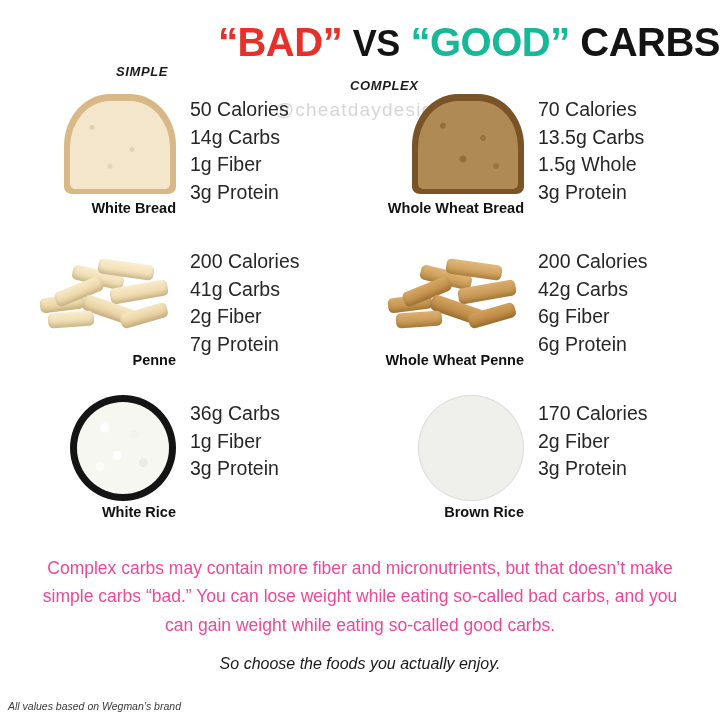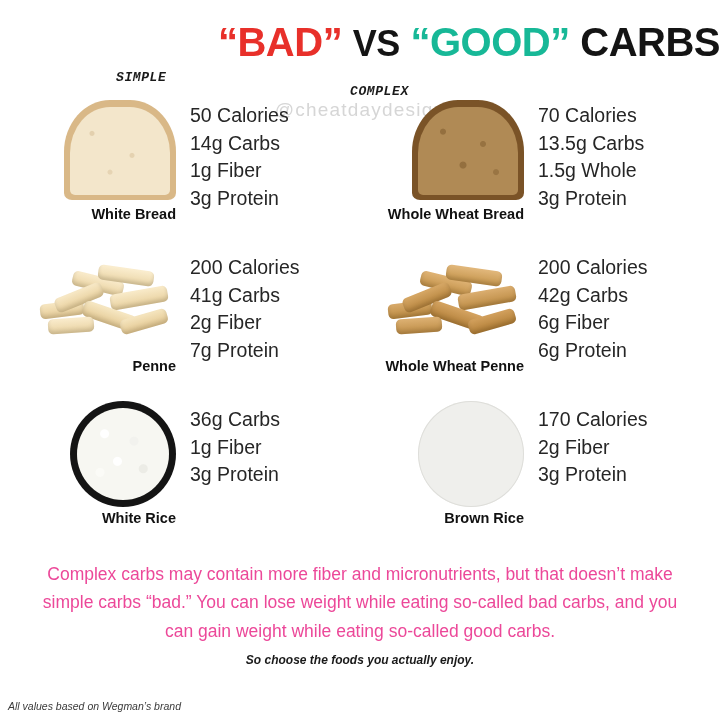--- a/index.html
+++ b/index.html
@@ -23,22 +23,21 @@
   }
   .word-bad { color:#e8302a; }
   .word-good { color:#17b897; }
   .word-plain { color:#141414; }
   .quote { font-size:40px; font-weight:bold; }
   .vs { color:#141414; font-size:36px; font-weight:bold; }
 
   .sub-row {
     position:relative;
     height:20px;
-    margin-top:8px;
-    font-family:Liberation Mono, monospace;
+    margin-top:2px;
   }
   .subtitle {
     position:absolute;
     font-size:13px;
     font-style:italic;
     font-weight:bold;
     letter-spacing:0.6px;
     color:#1a1a1a;
   }
   .sub-simple  { left:116px; top:0; }
@@ -191,25 +190,25 @@
     margin-top:8px;
     padding:0 40px;
     text-align:center;
   }
   .body-copy p {
     font-size:17.5px;
     line-height:1.62;
     color:#ec4899;
   }
   .body-copy .emphasis {
-    font-weight:bold;
+    font-weight:normal;
     font-style:italic;
-    font-size:12px;
+    font-size:16px;
     display:block;
-    margin-top:8px;
+    margin-top:16px;
   }
   .source-note {
     position:absolute;
     left:8px;
     bottom:8px;
     font-size:10.5px;
     font-style:italic;
     color:#3a3a3a;
   }
 </style>

